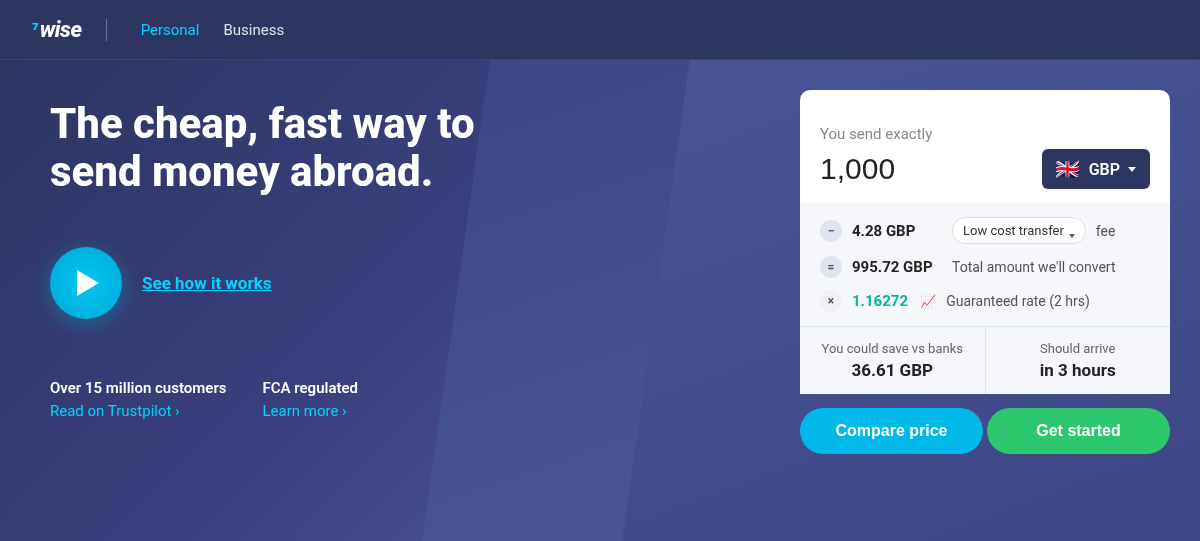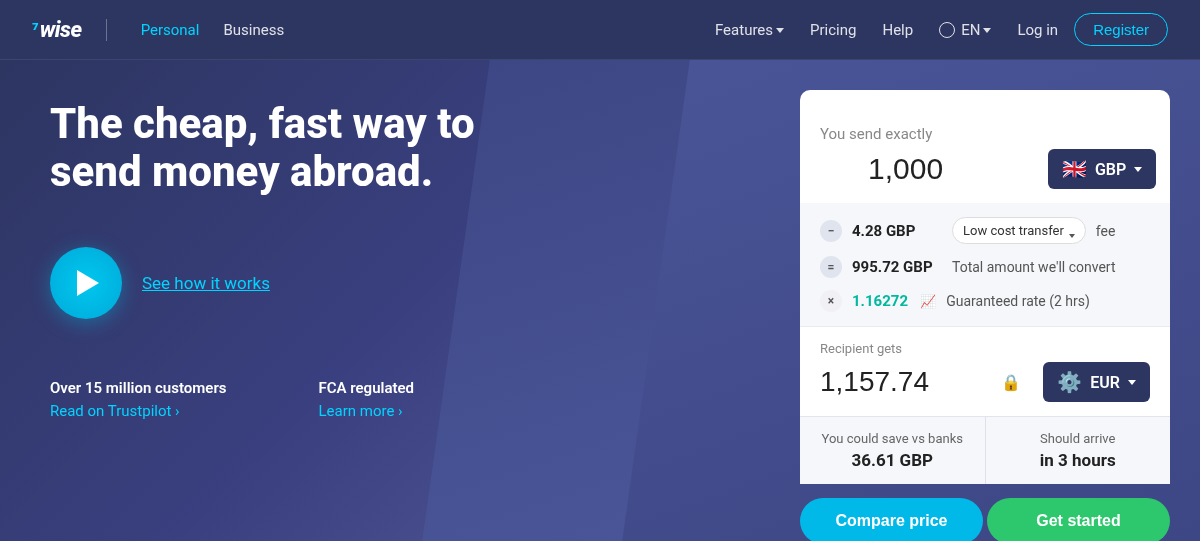--- a/index.html
+++ b/index.html
@@ -118,20 +118,21 @@
       font-weight: 800;
       line-height: 1.15;
       margin-bottom: 50px;
       max-width: 460px;
     }
     .video-section {
       display: flex;
       align-items: center;
       gap: 20px;
       margin-bottom: 60px;
+      font-weight: bold;
     }
     .play-btn {
       width: 72px; height: 72px;
       background: radial-gradient(circle, #00c8f0 0%, #00a8d8 100%);
       border-radius: 50%;
       display: flex;
       align-items: center;
       justify-content: center;
       cursor: pointer;
       flex-shrink: 0;
@@ -145,21 +146,21 @@
       margin-left: 4px;
     }
     .see-how-link {
       color: #00d4ff;
       font-size: 17px;
       text-decoration: underline;
       cursor: pointer;
     }
     .trust-section {
       display: flex;
-      gap: 92px;
+      gap: 36px;
     }
     .trust-item {}
     .trust-item-title {
       color: #fff;
       font-size: 15px;
       font-weight: 600;
       margin-bottom: 4px;
     }
     .trust-item-link {
       color: #00d4ff;
@@ -197,21 +198,20 @@
     }
     .send-row {
       display: flex;
       align-items: center;
       justify-content: space-between;
     }
     .send-amount {
       font-size: 30px;
       font-weight: 300;
       color: #222;
-      margin-left: 48px;
     }
     .currency-selector {
       display: flex;
       align-items: center;
       gap: 8px;
       background: #2d3561;
       color: #fff;
       padding: 8px 14px;
       border-radius: 6px;
       cursor: pointer;
@@ -423,35 +423,20 @@
 <nav class="navbar">
   <a class="wise-logo" href="#">
     <span class="wise-logo-icon">⁷</span>
     <span class="wise-logo-text">wise</span>
   </a>
   <div class="nav-divider"></div>
   <div class="nav-links-left">
     <a class="nav-link active">Personal</a>
     <a class="nav-link">Business</a>
   </div>
-  <div class="nav-right">
-    <a class="nav-link nav-link-features">
-      <span>Features</span>
-      <span class="chevron-down"></span>
-    </a>
-    <a class="nav-link">Pricing</a>
-    <a class="nav-link">Help</a>
-    <a class="nav-link nav-link-features">
-      <span class="globe-icon"></span>
-      <span>EN</span>
-      <span class="chevron-down"></span>
-    </a>
-    <a class="nav-link">Log in</a>
-    <button class="register-btn">Register</button>
-  </div>
 </nav>
 
 <div class="main">
 
   <div class="left-panel">
     <h1 class="hero-title">
       <span>The cheap, fast way to</span><br>
       <span>send money abroad.</span>
     </h1>
     <div class="video-section">
@@ -506,32 +491,20 @@
         </div>
 
         <div class="info-row">
           <div class="info-icon info-icon-x">×</div>
           <span class="rate-value">1.16272</span>
           <span class="rate-chart">📈</span>
           <span class="info-desc">Guaranteed rate (2 hrs)</span>
         </div>
       </div>
 
-      <div class="recipient-box">
-        <div class="recipient-label">Recipient gets</div>
-        <div class="recipient-row">
-          <input type="text" class="recipient-amount" style="border: none; outline: none; font-size: 28px; font-weight: 300; color: rgb(34, 34, 34); background: transparent; width: 160px;" value="1,157.74">
-          <span class="lock-icon">🔒</span>
-          <div class="currency-selector-eur">
-            <span class="flag-eur">⚙️</span>
-            <span>EUR</span>
-            <span class="chevron-white"></span>
-          </div>
-        </div>
-      </div>
 
       <div class="bottom-stats">
         <div class="stat-item">
           <div class="stat-label">You could save vs banks</div>
           <div class="stat-value">36.61 GBP</div>
         </div>
         <div class="stat-item">
           <div class="stat-label">Should arrive</div>
           <div class="stat-value">in 3 hours</div>
         </div>

